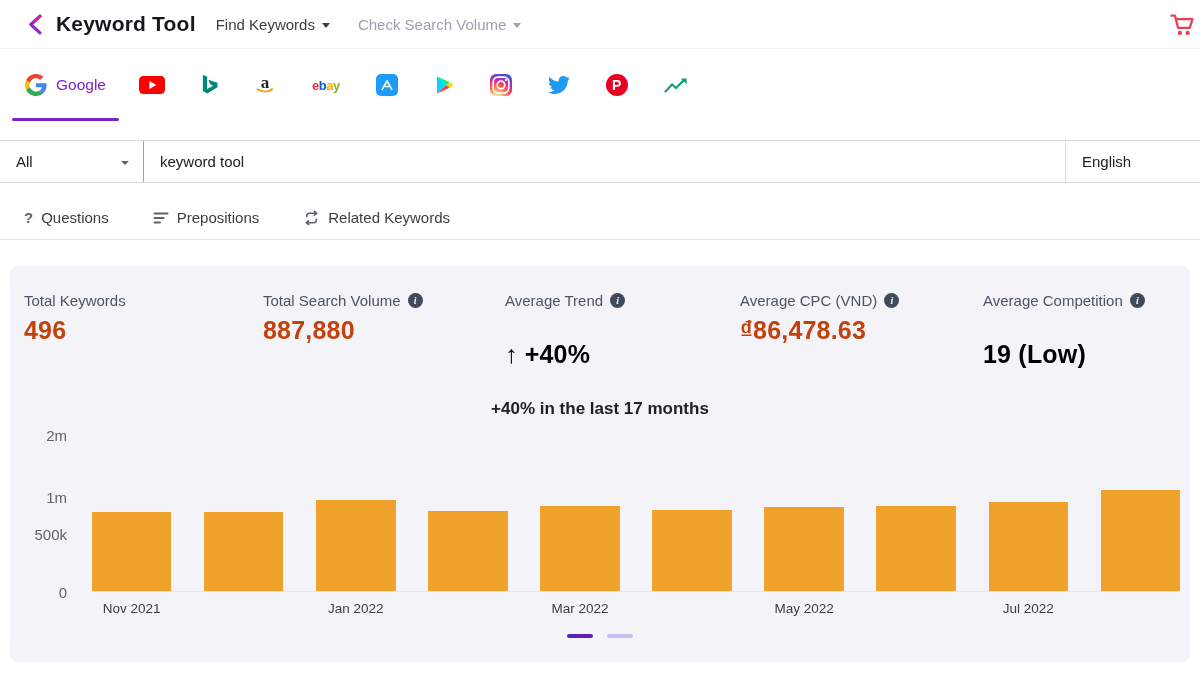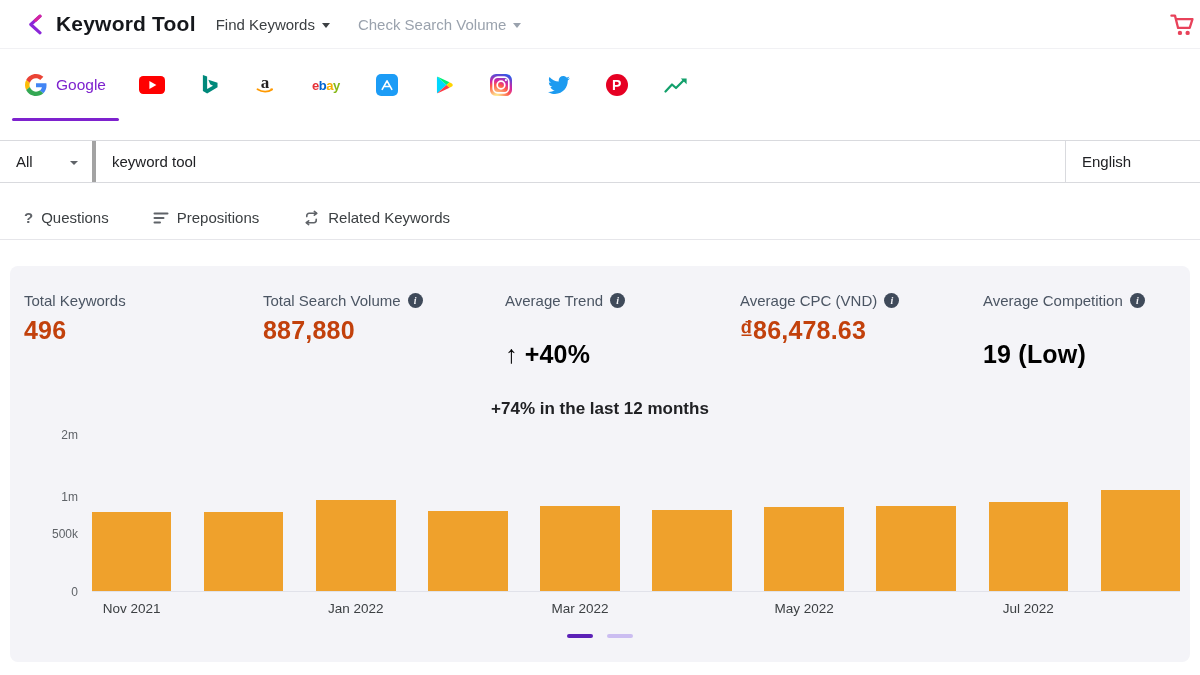--- a/index.html
+++ b/index.html
@@ -30,21 +30,21 @@
   .platform-tab .label { color: #7E22CE; font-size: 15.5px; }
   .platform-tab.active::after { content: ""; position: absolute; left: 2px; right: 2px; bottom: 0; height: 3px; background: #7E22CE; border-radius: 2px; }
   .ebay-ltr { font-size: 13px; font-weight: 700; letter-spacing: -.5px; }
   .ig-badge { width: 22px; height: 22px; border-radius: 6px; display: flex; align-items: center; justify-content: center;
     background: radial-gradient(circle at 30% 107%, #fdf497 0%, #fdf497 5%, #fd5949 45%, #d6249f 60%, #285AEB 90%); }
   .pin-badge { width: 22px; height: 22px; border-radius: 50%; background: #E60023; color: #fff; font-weight: 700; font-size: 14px; display: flex; align-items: center; justify-content: center; }
 
   
   .search-row { display: flex; align-items: stretch; height: 43px; margin-top: 19px; border-top: 1px solid #d9dade; border-bottom: 1px solid #d9dade; }
   .sel { display: flex; align-items: center; justify-content: space-between; font-size: 15px; color: #202124; cursor: pointer; background: #fff; }
-  .sel-cat { width: 96px; padding: 0 14px 0 16px; border-right: 4px solid #a3a3a3; }
+  .sel-cat { width: 144px; padding: 0 14px 0 16px; border-right: 1px solid #a3a3a3; }
   .query-input { flex: 1; border: none; outline: none; font-size: 15px; color: #202124; padding: 0 16px; font-family: inherit; background: #fff; }
   .sel-loc { width: 356px; border-left: 1px solid #d9dade; padding: 0 14px 0 16px; }
   .sel-lang { width: 135px; border-left: 1px solid #d9dade; padding: 0 16px; justify-content: flex-start; }
 
   
   .result-tabs { display: flex; align-items: stretch; gap: 44px; height: 44px; margin-top: 13px; padding: 0 24px; border-bottom: 1px solid #e6e6ea; }
   .rtab { display: flex; align-items: center; gap: 8px; font-size: 15px; color: #3c4043; position: relative; cursor: pointer; }
   .rtab .rtab-icon { display: flex; align-items: center; color: #5f6368; }
   .rtab.active { color: #7E22CE; }
   .rtab.active .rtab-icon { color: #7E22CE; }
@@ -57,21 +57,21 @@
   .stat-label { display: flex; align-items: center; gap: 7px; font-size: 15px; color: #4b5563; }
   .info { width: 15px; height: 15px; border-radius: 50%; background: #3f4a5a; color: #f4f4f8; font-size: 10px; font-weight: 700; font-style: italic;
     display: flex; align-items: center; justify-content: center; font-family: "Liberation Serif", serif; cursor: pointer; }
   .stat-value { margin-top: 7px; font-size: 25px; font-weight: 700; color: #c2410c; letter-spacing: .2px; }
   .stat-value.green { color: #000000; margin-top: 31px; }
   .trend-arrow { margin-right: 7px; font-weight: 700; }
 
   .chart-title { margin-top: 30px; text-align: center; font-size: 17px; font-weight: 700; color: #202124; }
   .chart-row { display: flex; align-items: flex-start; margin-top: 16px; padding-left: 12px; padding-right: 10px; }
   .y-axis { width: 58px; position: relative; height: 157px; flex: none; }
-  .ytick { position: absolute; right: 2px; transform: translateY(50%); font-size: 12px; color: #5f6368; line-height: 1; }
+  .ytick { position: absolute; right: 13px; transform: translateY(50%); font-size: 15px; color: #5f6368; line-height: 1; }
   .bars-wrap { flex: 1; margin-left: 12px; }
   .bars { position: relative; display: flex; justify-content: space-between; align-items: flex-end; height: 157px; }
   .baseline { position: absolute; bottom: 0; left: 0; right: 0; height: 1px; background: #e1e2ea; }
   .bar { width: 7.3%; background: #EFA12C; }
   .xlabels { display: flex; justify-content: space-between; margin-top: 9px; }
   .x-slot { width: 7.3%; text-align: center; font-size: 13.5px; color: #3c4043; white-space: nowrap; height: 18px; }
 
   .dots { position: absolute; bottom: 24px; left: 50%; transform: translateX(-50%); display: flex; gap: 14px; }
   .dot { width: 26px; height: 4px; border-radius: 2px; background: #cbbdf1; cursor: pointer; }
   .dot.active { background: #5B21B6; }
@@ -271,21 +271,21 @@
     </div>
     <div class="stat">
       <div class="stat-label">
           <span>Average Competition</span>
           <span class="info">i</span>
         </div>
       <div class="stat-value green">19 (Low)</div>
     </div>
   </div>
 
-  <div class="chart-title">+74% in the last 12 months</div>
+  <div class="chart-title">+40% in the last 17 months</div>
 
   <div class="chart-row">
     <div class="y-axis" id="y-axis">
         <div class="ytick" style="bottom: 0px;">0</div>
         <div class="ytick" style="bottom: 57.9px;">500k</div>
         <div class="ytick" style="bottom: 95.3px;">1m</div>
         <div class="ytick" style="bottom: 157px;">2m</div>
       </div>
     <div class="bars-wrap">
       <div class="bars" id="bars">

